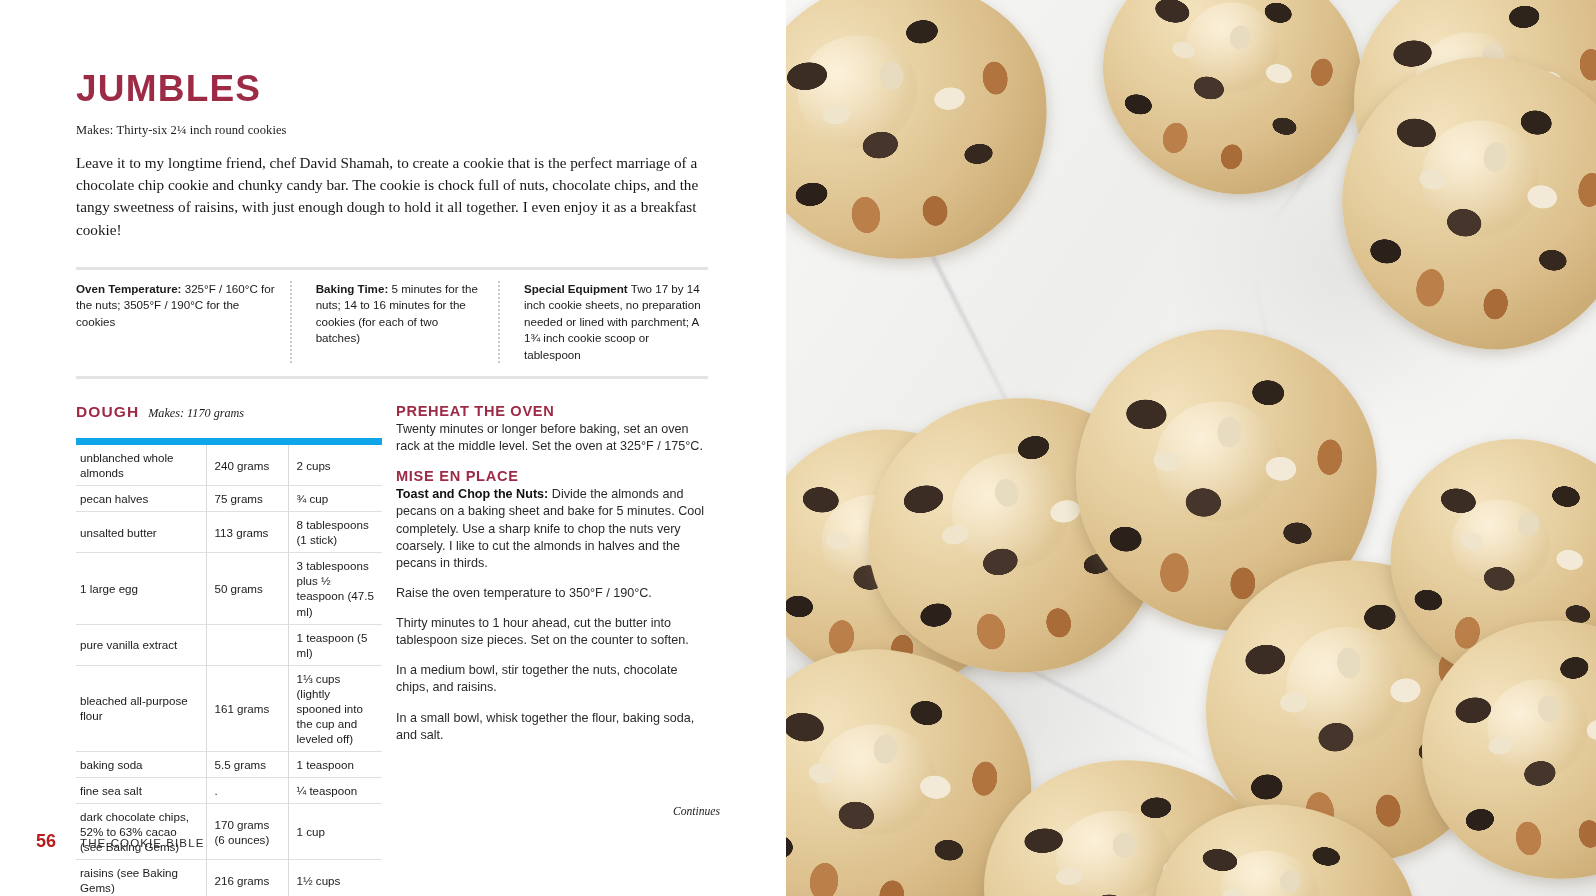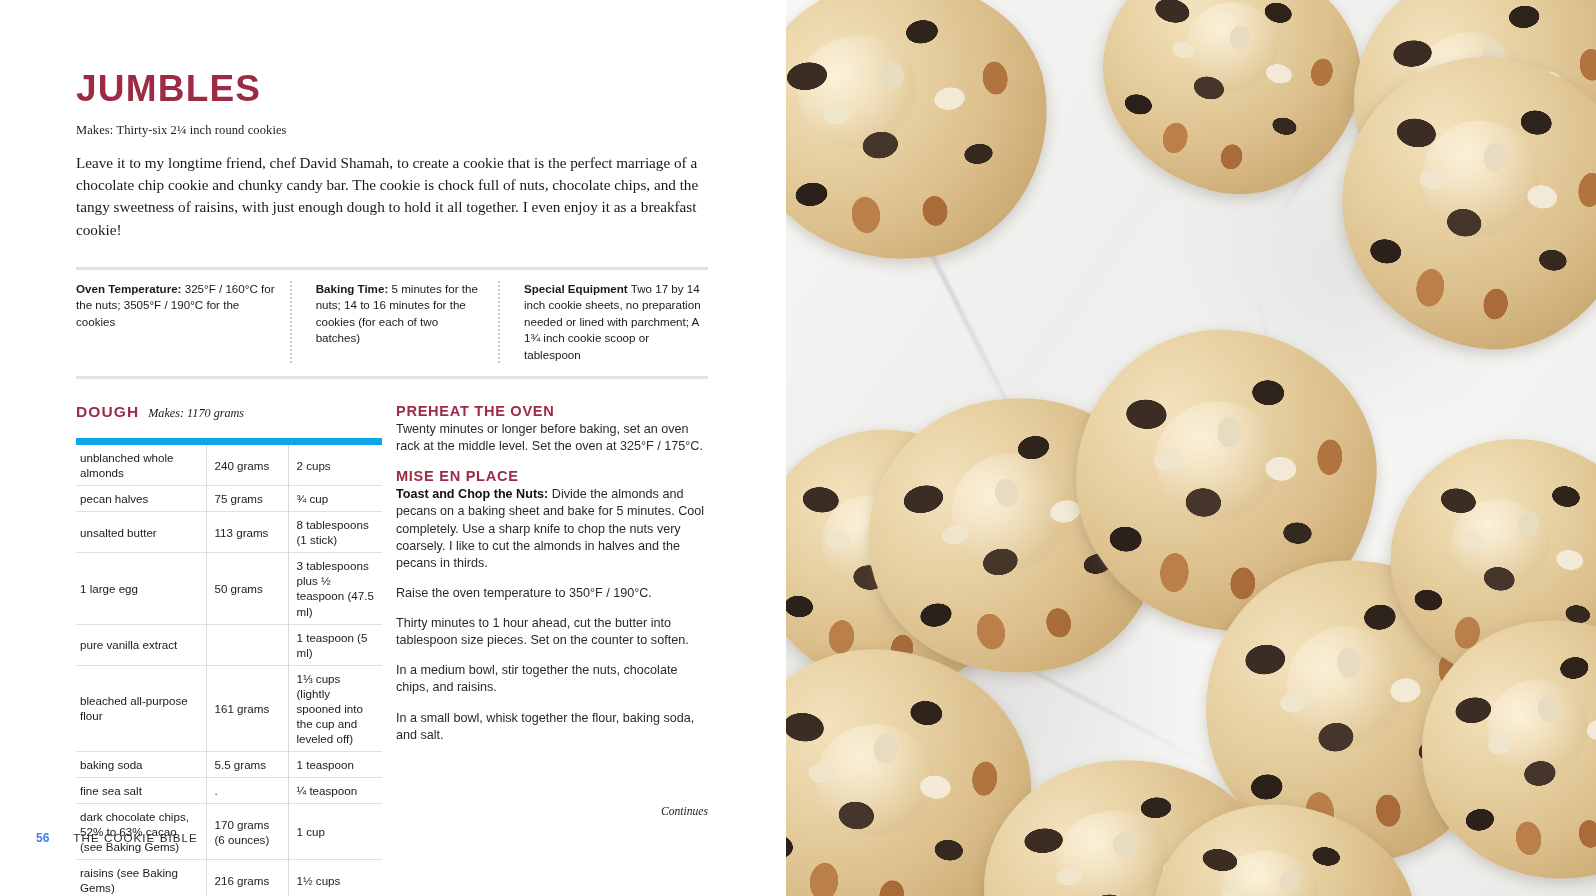--- a/index.html
+++ b/index.html
@@ -134,39 +134,39 @@
     margin: 0 0 13px 0;
     font-size: 12.6px;
     line-height: 1.36;
     color: #2a2a2a;
   }
   .para b { color: #111111; font-weight: bold; }
 
   
   .continues {
     position: absolute;
-    left: 76px; top: 805px;
+    left: 88px; top: 805px;
     width: 632px;
     text-align: right;
     font-family: "Liberation Serif", serif;
     font-style: italic;
     font-size: 11.6px;
     color: #222222;
   }
   .footer {
     position: absolute;
     left: 36px; top: 831px;
     display: flex;
     align-items: baseline;
     gap: 24px;
   }
   .folio {
-    font-size: 12px;
+    font-size: 18px;
     font-weight: bold;
-    color: #3b82f6;
+    color: #b91c1c;
   }
   .book-title {
     font-size: 11.6px;
     letter-spacing: 1.05px;
     color: #2b2b2b;
   }
 
   
   .photo {
     position: absolute;

